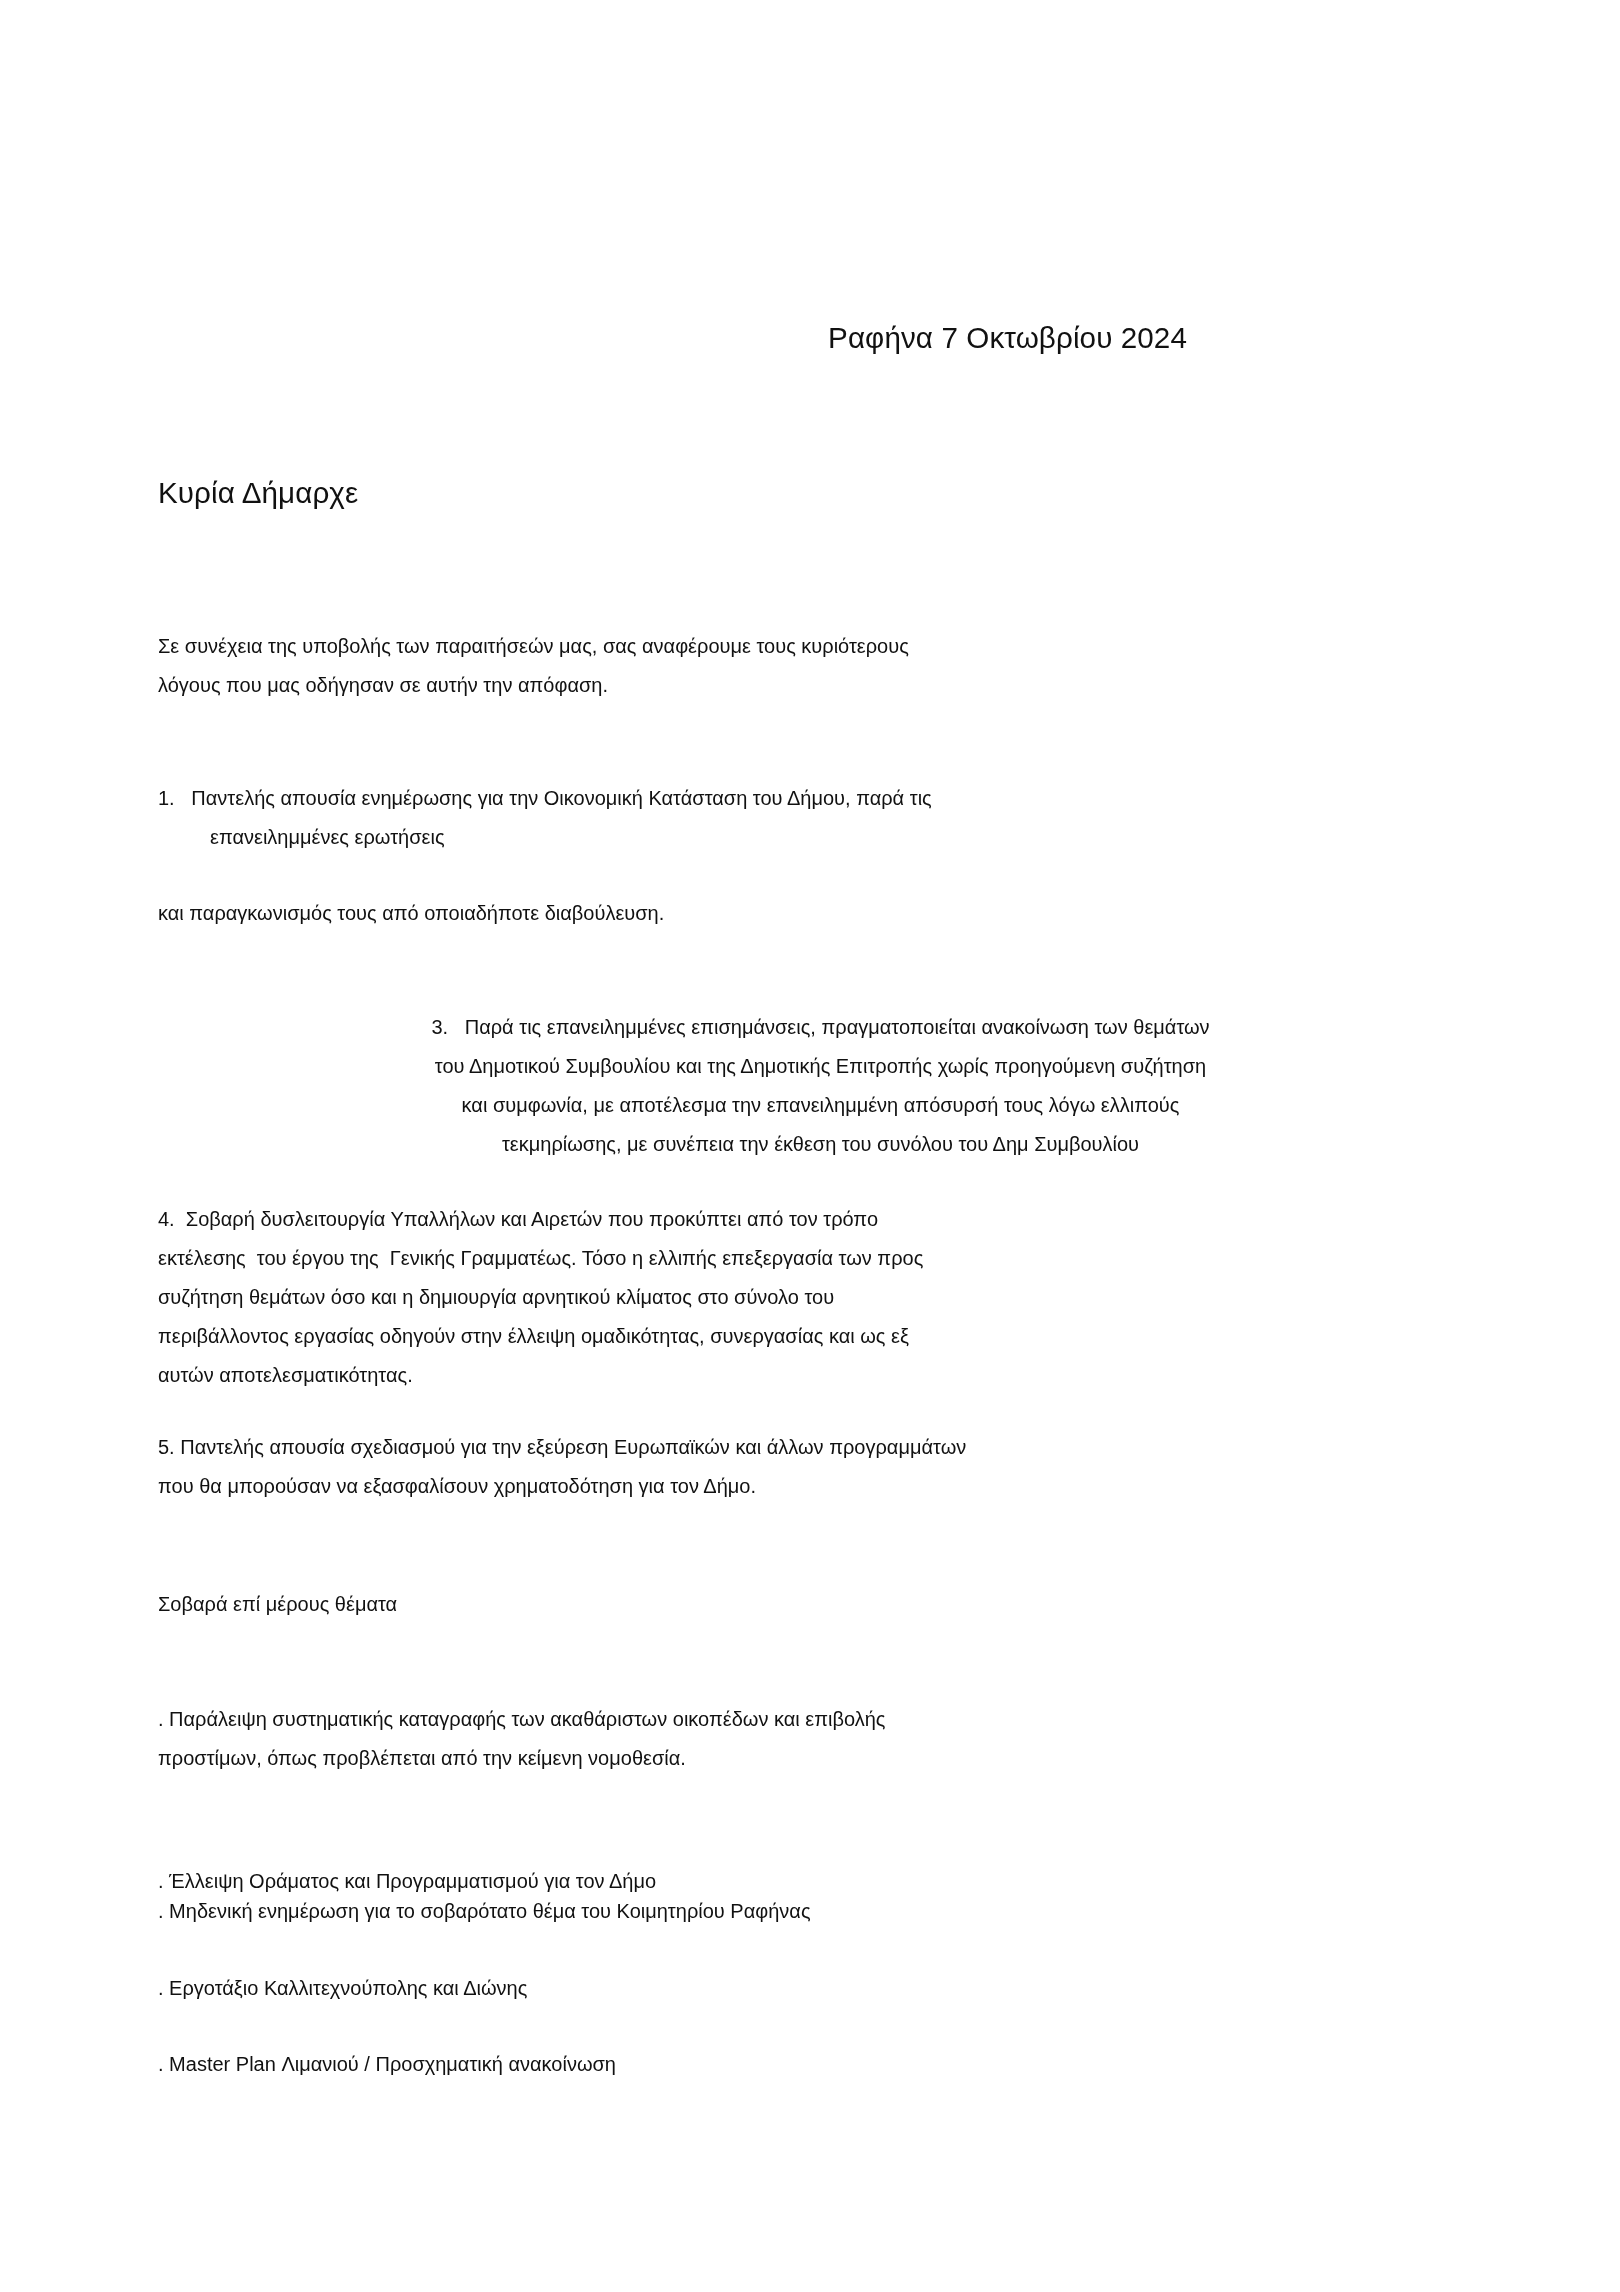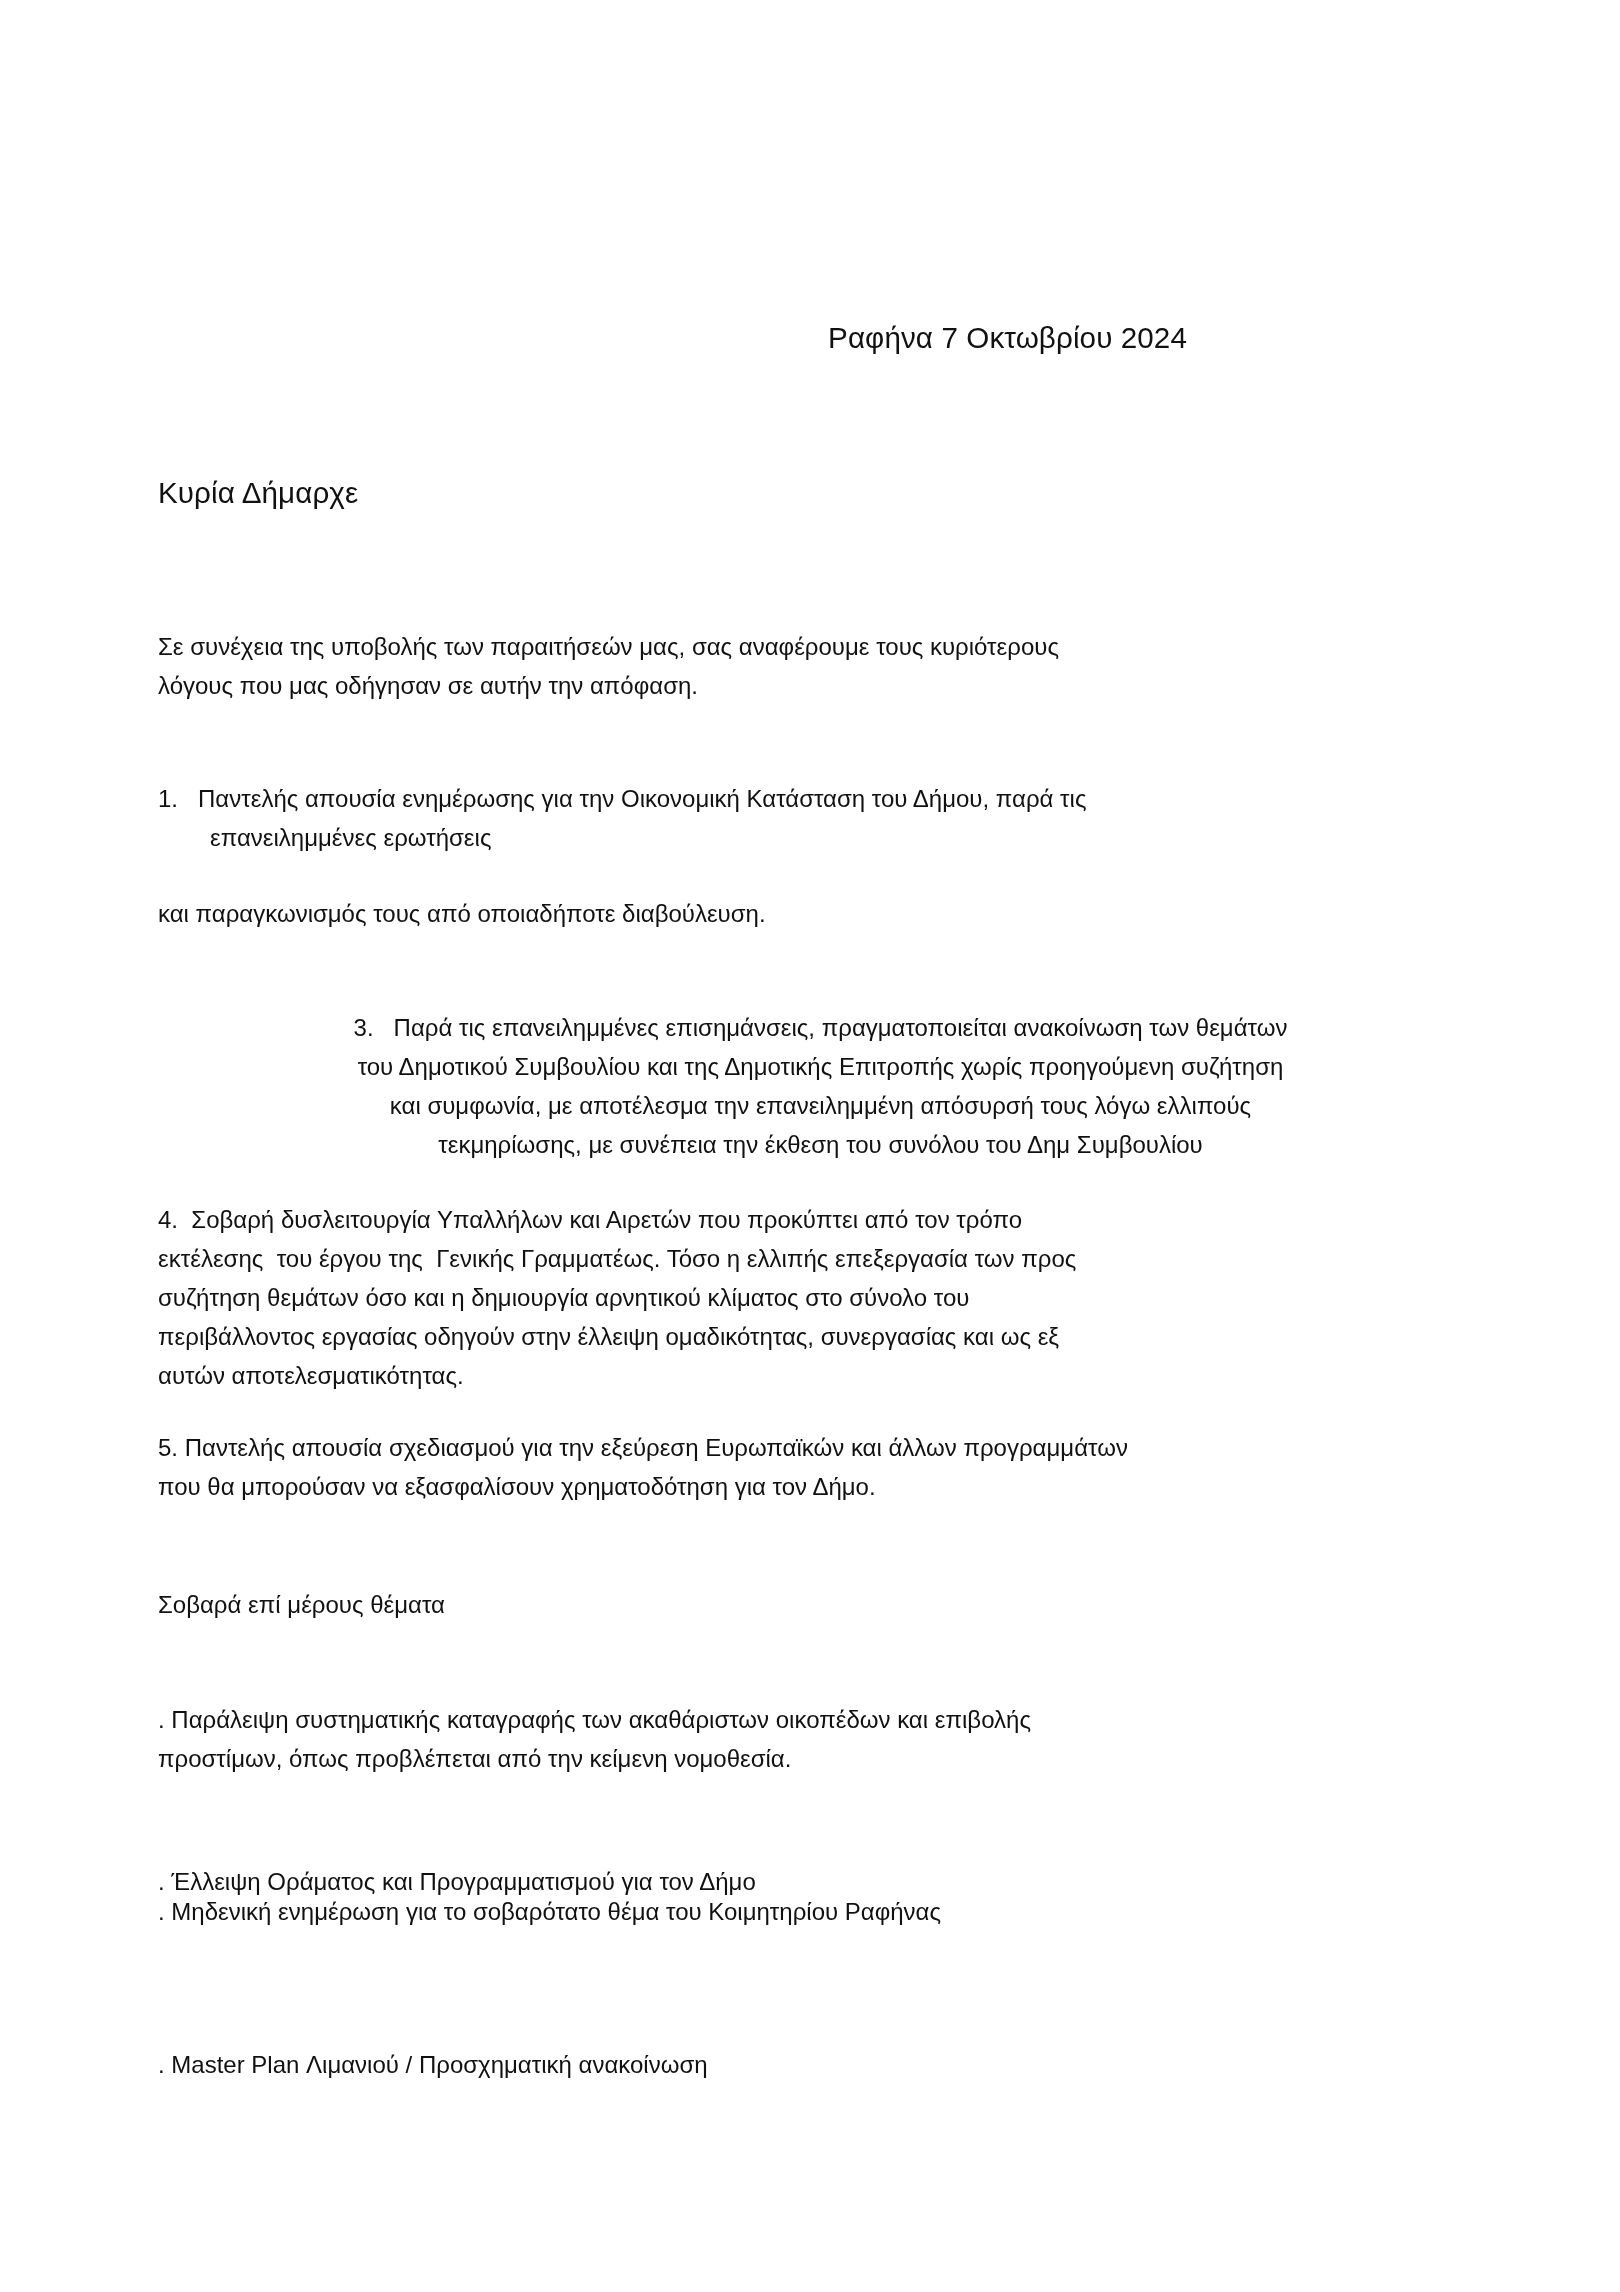--- a/index.html
+++ b/index.html
@@ -2,21 +2,21 @@
 <html style="font-size:14.3px"><head>
 <meta charset="utf-8">
 <style>
   html, body { margin: 0; padding: 0; background: #ffffff; }
   body { width: 1620px; height: 2293px; position: relative; overflow: hidden;
          font-family: "Liberation Sans", sans-serif; color: #111111; }
   .page { position: absolute; left: 0; top: 0; width: 1332px; height: 2293px; background: #fff; }
   .t { position: absolute; font-size: 29.6px; line-height: 39px; white-space: pre; letter-spacing: 0.1px; }
   .date { right: 145px; top: 318px; text-align: right; }
   .salutation { left: 158px; top: 473px; }
-  .block { position: absolute; left: 158px; width: 1325px; font-size: 24px; line-height: 39px; }
+  .block { position: absolute; left: 158px; width: 1325px; font-size: 20px; line-height: 39px; }
   .line { display: block; white-space: pre; }
   .ind { padding-left: 52px; }
 </style>
 </head>
 <body>
 
 <div class="page">
 
   <div class="t date">Ραφήνα 7 Οκτωβρίου 2024</div>
 
@@ -66,19 +66,22 @@
   </div>
 
   <div class="block" style="top:1816px;margin-top:46px;">
     <span class="line">. Έλλειψη Οράματος και Προγραμματισμού για τον Δήμο</span>
   </div>
 
   <div class="block" style="top:1892px;">
     <span class="line">. Μηδενική ενημέρωση για το σοβαρότατο θέμα του Κοιμητηρίου Ραφήνας</span>
   </div>
 
+  <div class="block" style="top:1969px;">
+    <span class="line">. Εργοτάξιο Καλλιτεχνούπολης και Διώνης</span>
+  </div>
 
   <div class="block" style="top:2045px;">
     <span class="line">. Master Plan Λιμανιού / Προσχηματική ανακοίνωση</span>
   </div>
 
 </div>
 
 
 </body></html>

